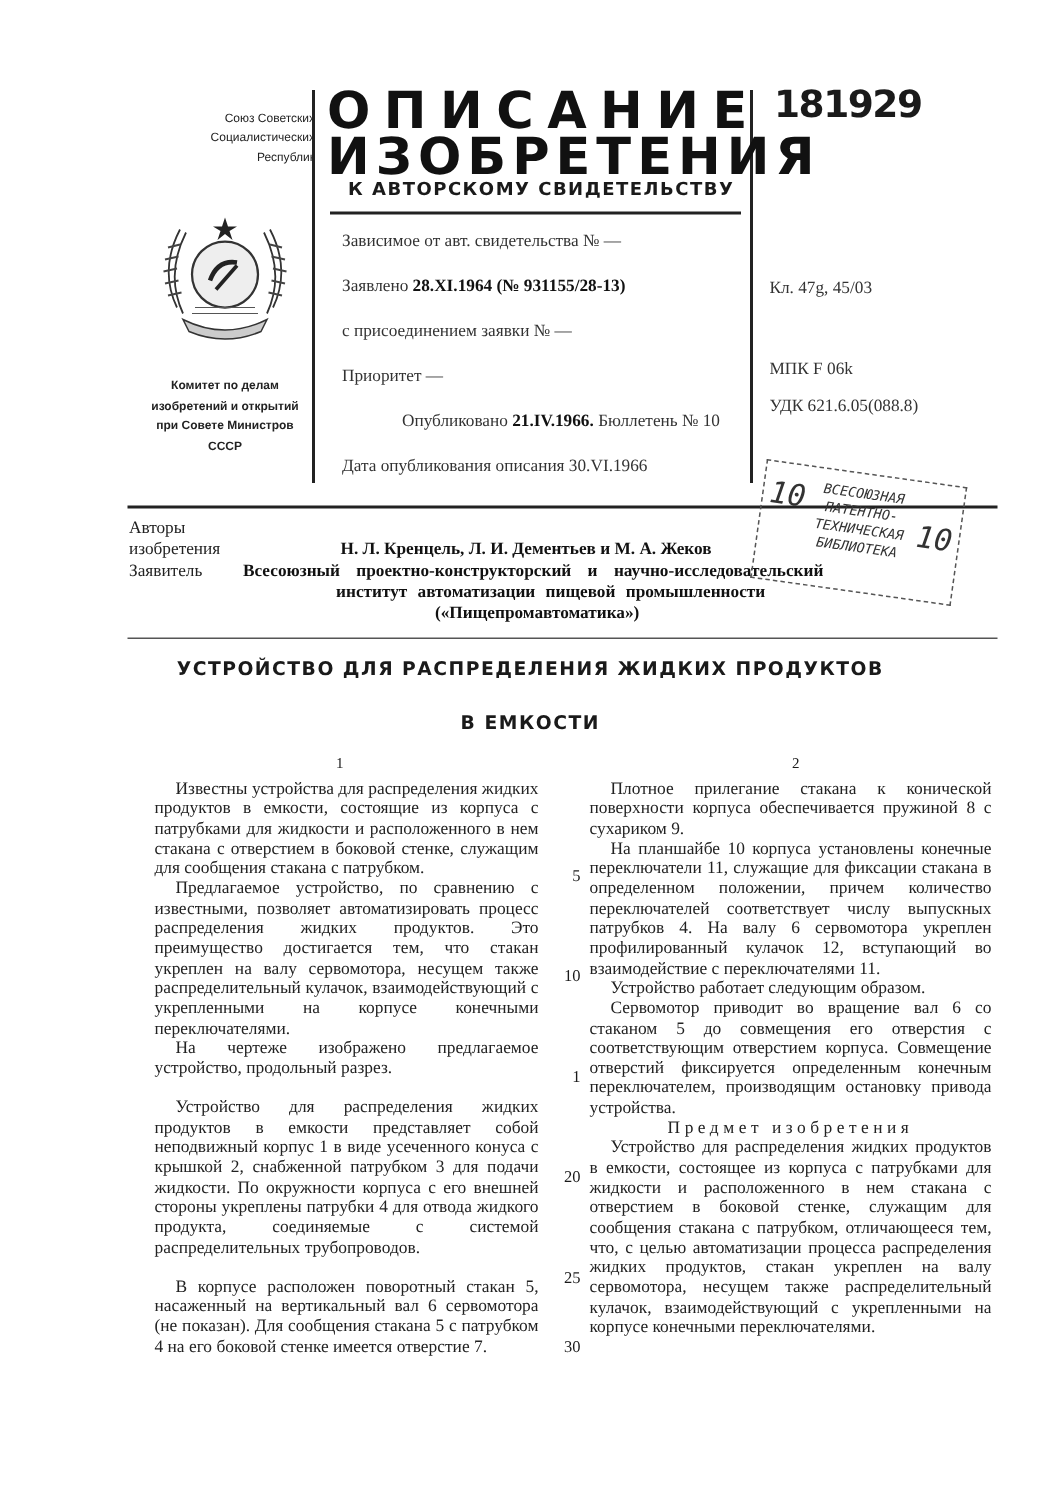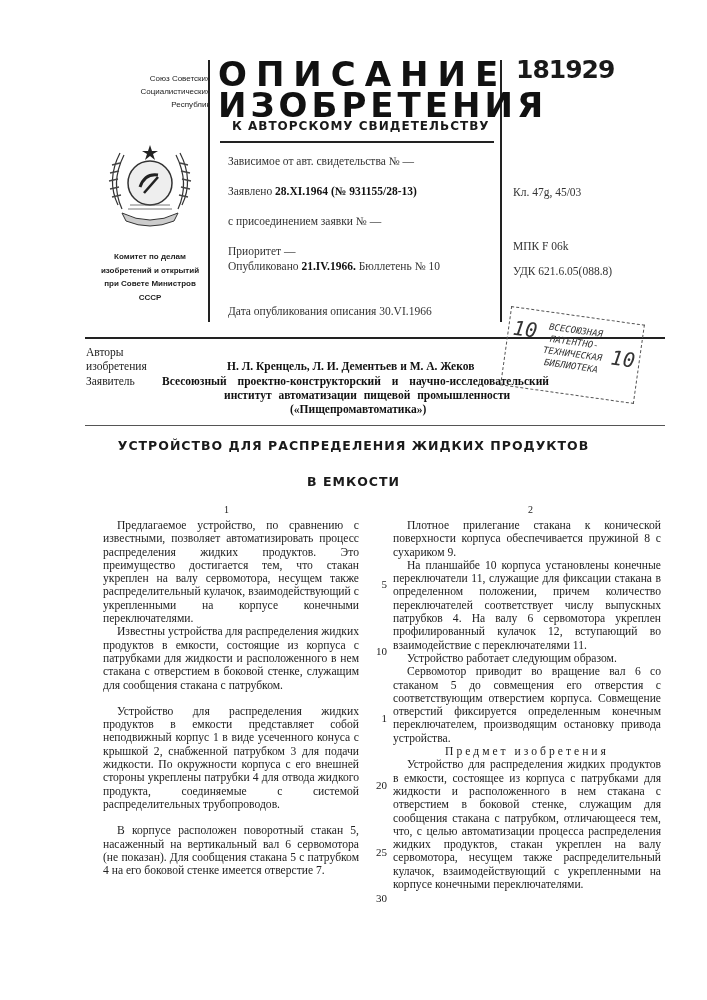--- a/index.html
+++ b/index.html
@@ -107,21 +107,21 @@
 
 <div class="abs patno">181929</div>
 
 <div class="abs meta" style="top:155px;">Зависимое от авт. свидетельства № —</div>
 <div class="abs meta" style="top:185px;">
   <span>Заявлено</span>
   <b>28.XI.1964 (№ 931155/28-13)</b>
 </div>
 <div class="abs meta" style="top:215px;">с присоединением заявки № —</div>
 <div class="abs meta" style="top:245px;">Приоритет —</div>
-<div class="abs meta" style="top:260px;">
+<div class="abs meta" style="top:275px;margin-left:40px;">
   <span>Опубликовано</span>
   <b>21.IV.1966.</b>
   <span>Бюллетень № 10</span>
 </div>
 <div class="abs meta" style="top:305px;">Дата опубликования описания 30.VI.1966</div>
 
 <div class="abs right-meta" style="top:186px;">Кл. 47g, 45/03</div>
 <div class="abs right-meta" style="top:240px;">МПК F 06k</div>
 <div class="abs right-meta" style="top:265px;">УДК 621.6.05(088.8)</div>
 
@@ -146,22 +146,23 @@
 
 <div class="hrule" style="left:85px; top:425px; width:580px; height:1px; background:#555;"></div>
 
 <div class="abs doc-title" style="top:438px;">УСТРОЙСТВО ДЛЯ РАСПРЕДЕЛЕНИЯ ЖИДКИХ ПРОДУКТОВ</div>
 <div class="abs doc-title" style="top:474px;">В ЕМКОСТИ</div>
 
 <div class="colnum" style="left:224px; top:504px;">1</div>
 <div class="colnum" style="left:528px; top:504px;">2</div>
 
 <div class="col" style="left:103px; top:519px; width:256px;">
+  <p>Известны устройства для распределения жидких продуктов в емкости, состоящие из корпуса с патрубками для жидкости и расположенного в нем стакана с отверстием в боковой стенке, служащим для сообщения стакана с патрубком.</p>
   <p>Предлагаемое устройство, по сравнению с известными, позволяет автоматизировать процесс распределения жидких продуктов. Это преимущество достигается тем, что стакан укреплен на валу сервомотора, несущем также распределительный кулачок, взаимодействующий с укрепленными на корпусе конечными переключателями.</p>
-  <p>Известны устройства для распределения жидких продуктов в емкости, состоящие из корпуса с патрубками для жидкости и расположенного в нем стакана с отверстием в боковой стенке, служащим для сообщения стакана с патрубком.</p>
+  <p>На чертеже изображено предлагаемое устройство, продольный разрез.</p>
   <p class="gap">Устройство для распределения жидких продуктов в емкости представляет собой неподвижный корпус 1 в виде усеченного конуса с крышкой 2, снабженной патрубком 3 для подачи жидкости. По окружности корпуса с его внешней стороны укреплены патрубки 4 для отвода жидкого продукта, соединяемые с системой распределительных трубопроводов.</p>
   <p class="gap">В корпусе расположен поворотный стакан 5, насаженный на вертикальный вал 6 сервомотора (не показан). Для сообщения стакана 5 с патрубком 4 на его боковой стенке имеется отверстие 7.</p>
 </div>
 
 <div class="lineno" style="top:578px;">5</div>
 <div class="lineno" style="top:645px;">10</div>
 <div class="lineno" style="top:712px;">1</div>
 <div class="lineno" style="top:779px;">20</div>
 <div class="lineno" style="top:846px;">25</div>
 <div class="lineno" style="top:892px;">30</div>

